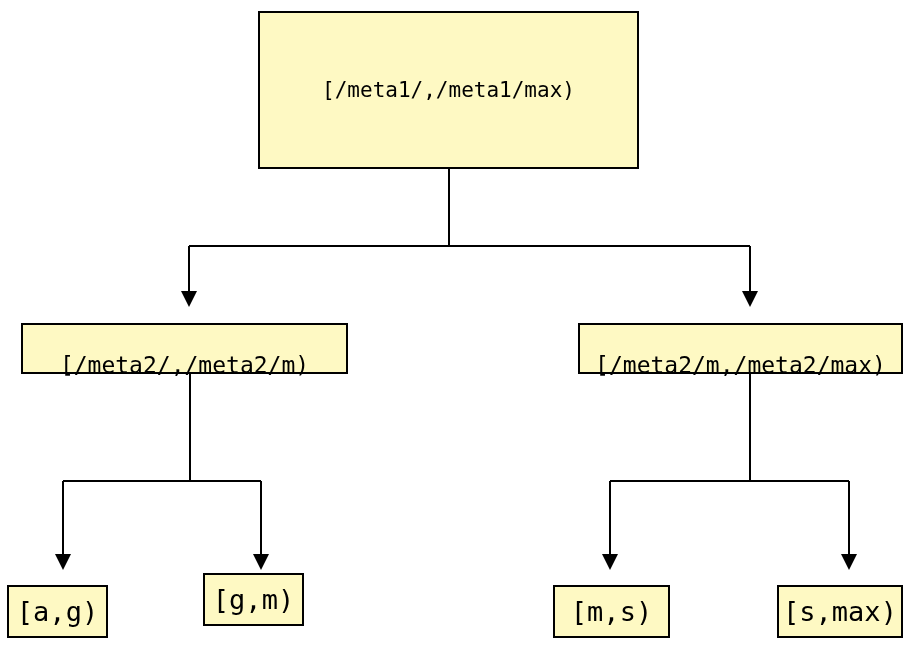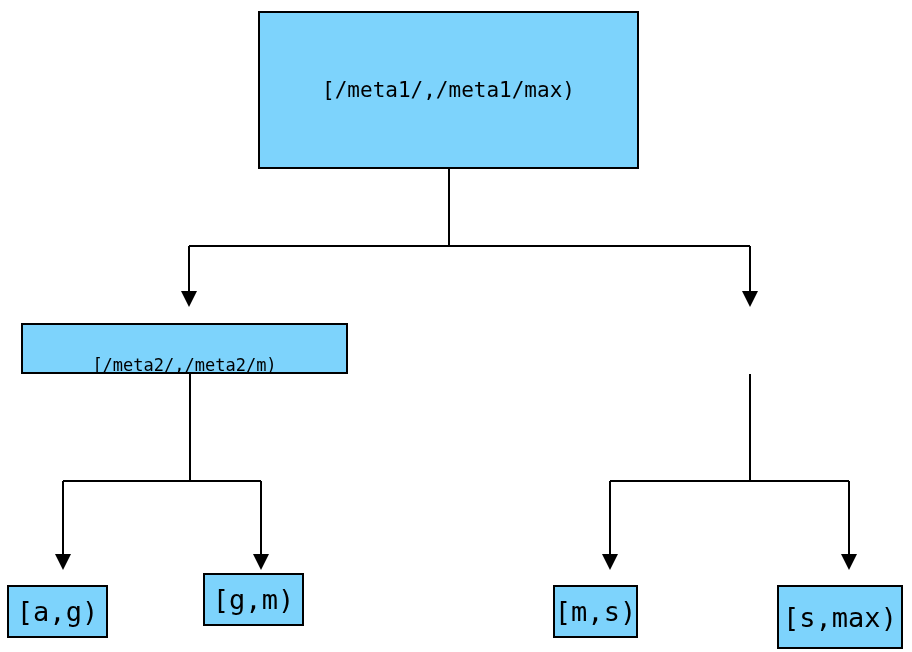--- a/index.html
+++ b/index.html
@@ -20,34 +20,34 @@
     left: 0;
     top: 0;
     width: 912px;
     height: 652px;
     display: block;
   }
   .node-box {
     position: absolute;
     box-sizing: border-box;
     border: 2px solid #000000;
-    background: #7dd3fc;
+    background: #fef9c3;
     display: flex;
     align-items: center;
     justify-content: center;
     color: #000000;
     white-space: pre;
     letter-spacing: 0px;
   }
   .node-label {
     display: block;
     line-height: 1;
   }
   .lvl-root .node-label { font-size: 21px; }
-  .lvl-mid  .node-label { font-size: 17px; margin-top: 33px; }
+  .lvl-mid  .node-label { font-size: 23px; margin-top: 33px; }
   .lvl-leaf .node-label { font-size: 27px; }
 </style>
 </head>
 <body>
 
 <div id="canvas">
 
   <svg class="tree-svg" viewBox="0 0 912 652" xmlns="http://www.w3.org/2000/svg">
     <g stroke="#000000" stroke-width="2" fill="none" shape-rendering="crispEdges">
 
@@ -78,30 +78,33 @@
   </svg>
 
   <div class="node-box lvl-root" style="left:258px; top:11px; width:381px; height:158px;">
     <span class="node-label">[/meta1/,/meta1/max)</span>
   </div>
 
   <div class="node-box lvl-mid" style="left:21px; top:323px; width:327px; height:51px;">
     <span class="node-label">[/meta2/,/meta2/m)</span>
   </div>
 
+  <div class="node-box lvl-mid" style="left:578px; top:323px; width:325px; height:51px;">
+    <span class="node-label">[/meta2/m,/meta2/max)</span>
+  </div>
 
   <div class="node-box lvl-leaf" style="left:7px; top:585px; width:101px; height:53px;">
     <span class="node-label">[a,g)</span>
   </div>
 
   <div class="node-box lvl-leaf" style="left:203px; top:573px; width:101px; height:53px;">
     <span class="node-label">[g,m)</span>
   </div>
 
-  <div class="node-box lvl-leaf" style="left:553px; top:585px; width:85px; height:53px;">
+  <div class="node-box lvl-leaf" style="left:553px; top:585px; width:117px; height:53px;">
     <span class="node-label">[m,s)</span>
   </div>
 
-  <div class="node-box lvl-leaf" style="left:777px; top:585px; width:126px; height:64px;">
+  <div class="node-box lvl-leaf" style="left:777px; top:585px; width:126px; height:53px;">
     <span class="node-label">[s,max)</span>
   </div>
 
 </div>
 
 </body></html>

